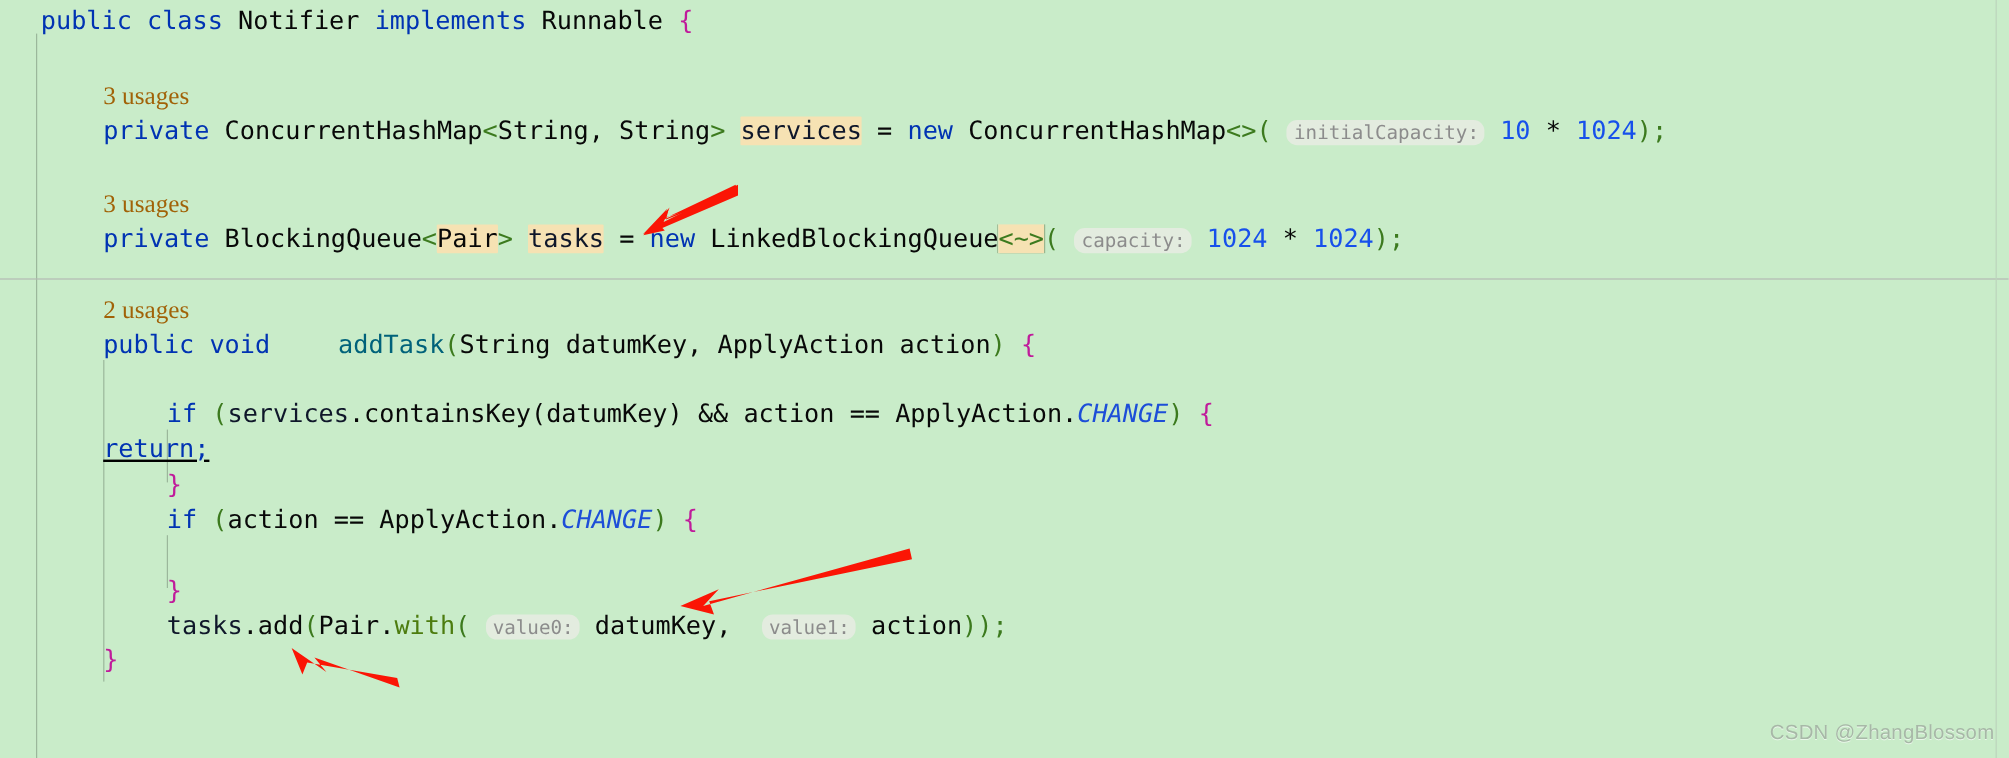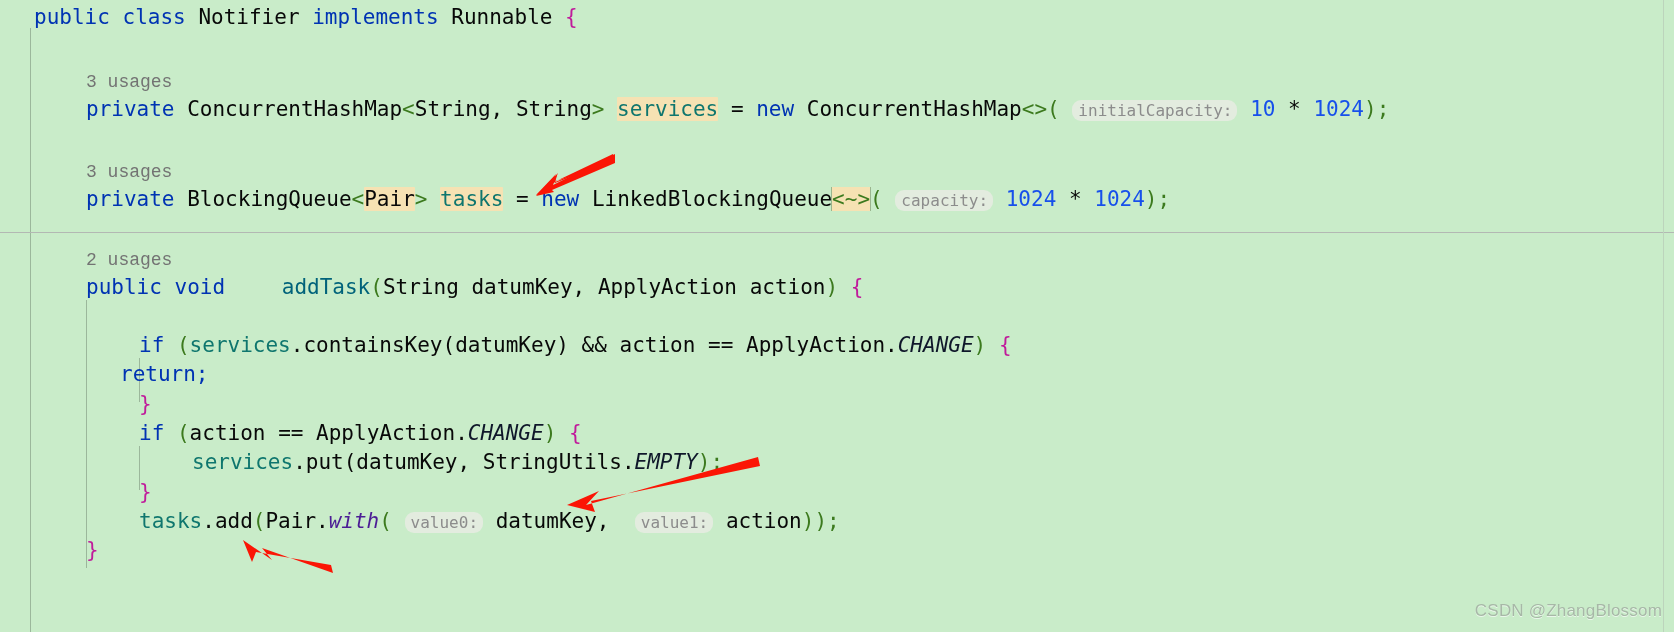--- a/index.html
+++ b/index.html
@@ -30,29 +30,29 @@
     height: 30px;
     line-height: 30px;
     white-space: pre;
     padding-left: 34px;
   }
 
   
   .kw       { color: #0033b3; }          
   .plain    { color: #080808; }
   .num      { color: #1750eb; }
-  .field    { color: #0f766e; }          
-  .statfin  { color: #0f172a; font-style: italic; }
+  .field    { color: #0f172a; }          
+  .statfin  { color: #1d4ed8; font-style: italic; }
   .method   { color: #00627a; margin-left: 44px; }          
-  .methodi  { color: #4c1d95; font-style: italic; }
+  .methodi  { color: #4d7c0f; }
   .paren    { color: #3c7a1e; }          
   .brace    { color: #c01b9b; }          
   .angle    { color: #3c7a1e; }
-  .usages   { color: #737373; font-family: Liberation Mono, monospace;
-              font-size: 18px; }
+  .usages   { color: #a16207; font-family: Liberation Serif, serif;
+              font-size: 21px; }
 
   
   .hl {
     background: #f6e2b3;
     border-radius: 1px;
   }
   .hl-box {
     background: #f6e2b3;
     box-shadow: -1px 0 0 #9ab58e, 1px 0 0 #9ab58e;
   }
@@ -137,30 +137,29 @@
     
     <div class="line" style="position:absolute; top:243px; left:0; padding-left:86px;"><span class="usages">2 usages</span></div>
 
     
     <div class="line" style="position:absolute; top:272px; left:0; padding-left:86px;"><span class="kw">public</span><span class="plain"> </span><span class="kw">void</span><span class="plain"> </span><span class="method">addTask</span><span class="paren">(</span><span class="plain">String</span><span class="plain"> </span><span class="plain">datumKey</span><span class="plain">, </span><span class="plain">ApplyAction</span><span class="plain"> </span><span class="plain">action</span><span class="paren">)</span><span class="plain"> </span><span class="brace">{</span></div>
 
     
     <div class="line" style="position:absolute; top:330px; left:0; padding-left:139px;"><span class="kw">if</span><span class="plain"> </span><span class="paren">(</span><span class="field">services</span><span class="plain">.containsKey(datumKey)</span><span class="plain"> </span><span class="plain">&amp;&amp;</span><span class="plain"> </span><span class="plain">action</span><span class="plain"> </span><span class="plain">==</span><span class="plain"> </span><span class="plain">ApplyAction.</span><span class="statfin">CHANGE</span><span class="paren">)</span><span class="plain"> </span><span class="brace">{</span></div>
 
     
-    <div class="line" style="position:absolute; top:359px; left:0; padding-left:120px;"><span class="kw">return;</span></div>
+    <div class="line" style="position:absolute; top:359px; left:0; padding-left:86px;text-decoration:underline;"><span class="kw">return;</span></div>
 
     
     <div class="line" style="position:absolute; top:389px; left:0; padding-left:139px;"><span class="brace">}</span></div>
 
     
     <div class="line" style="position:absolute; top:418px; left:0; padding-left:139px;"><span class="kw">if</span><span class="plain"> </span><span class="paren">(</span><span class="plain">action</span><span class="plain"> </span><span class="plain">==</span><span class="plain"> </span><span class="plain">ApplyAction.</span><span class="statfin">CHANGE</span><span class="paren">)</span><span class="plain"> </span><span class="brace">{</span></div>
 
     
-    <div class="line" style="position:absolute; top:447px; left:0; padding-left:192px;"><span class="field">services</span><span class="plain">.put(datumKey, StringUtils.</span><span class="statfin">EMPTY</span><span class="paren">);</span></div>
 
     
     <div class="line" style="position:absolute; top:477px; left:0; padding-left:139px;"><span class="brace">}</span></div>
 
     
     <div class="line" style="position:absolute; top:506px; left:0; padding-left:139px;"><span class="field">tasks</span><span class="plain">.</span><span class="plain">add</span><span class="paren">(</span><span class="plain">Pair.</span><span class="methodi">with</span><span class="paren">(</span><span class="plain"> </span><span class="hint">value0:</span><span class="plain"> </span><span class="plain">datumKey</span><span class="plain">,</span><span class="plain">  </span><span class="hint">value1:</span><span class="plain"> </span><span class="plain">action</span><span class="paren">));</span></div>
 
     
     <div class="line" style="position:absolute; top:535px; left:0; padding-left:86px;"><span class="brace">}</span></div>
 

